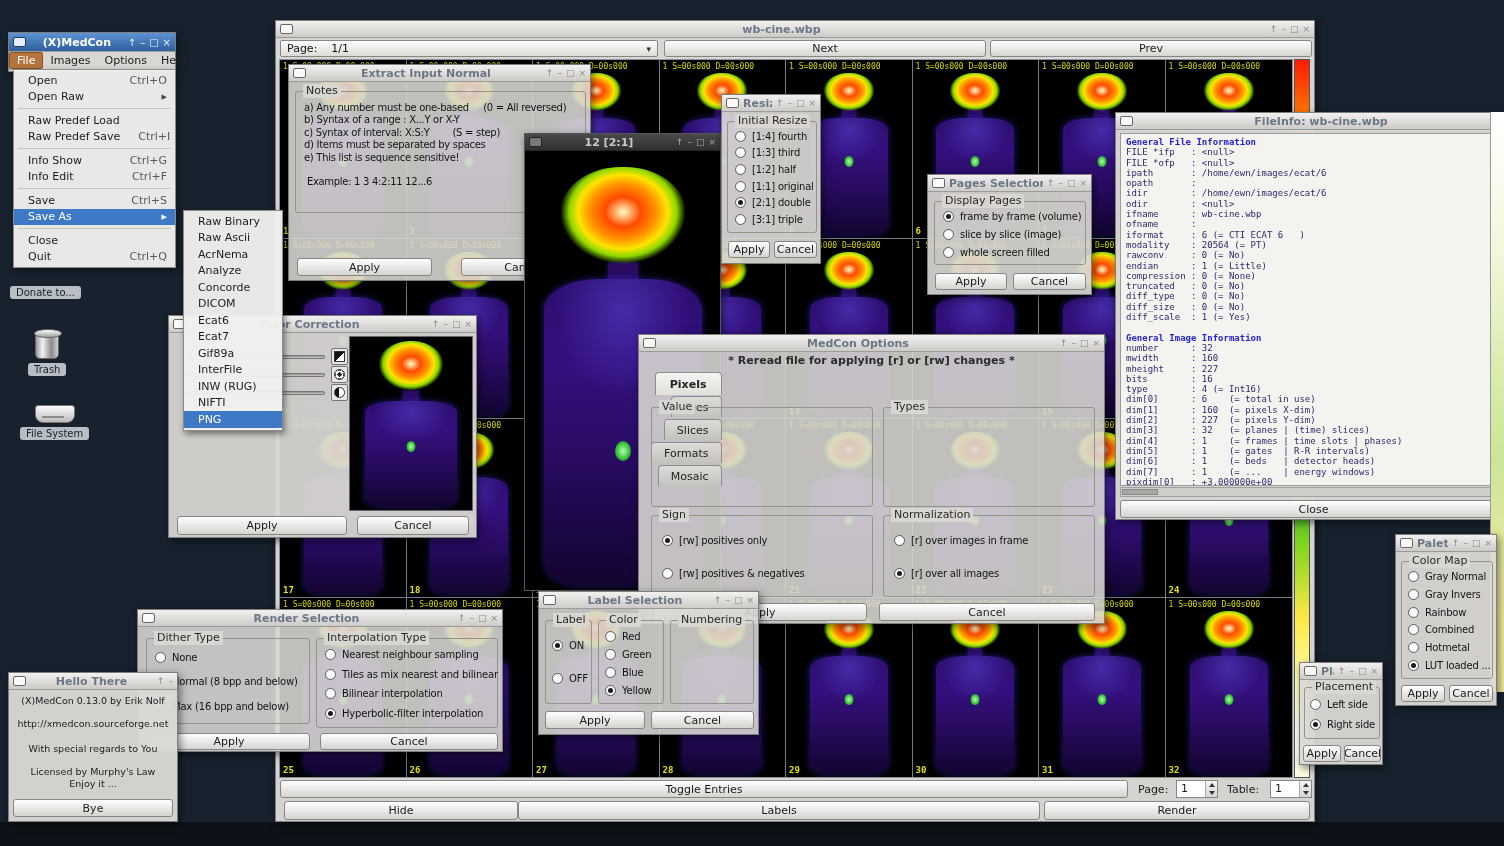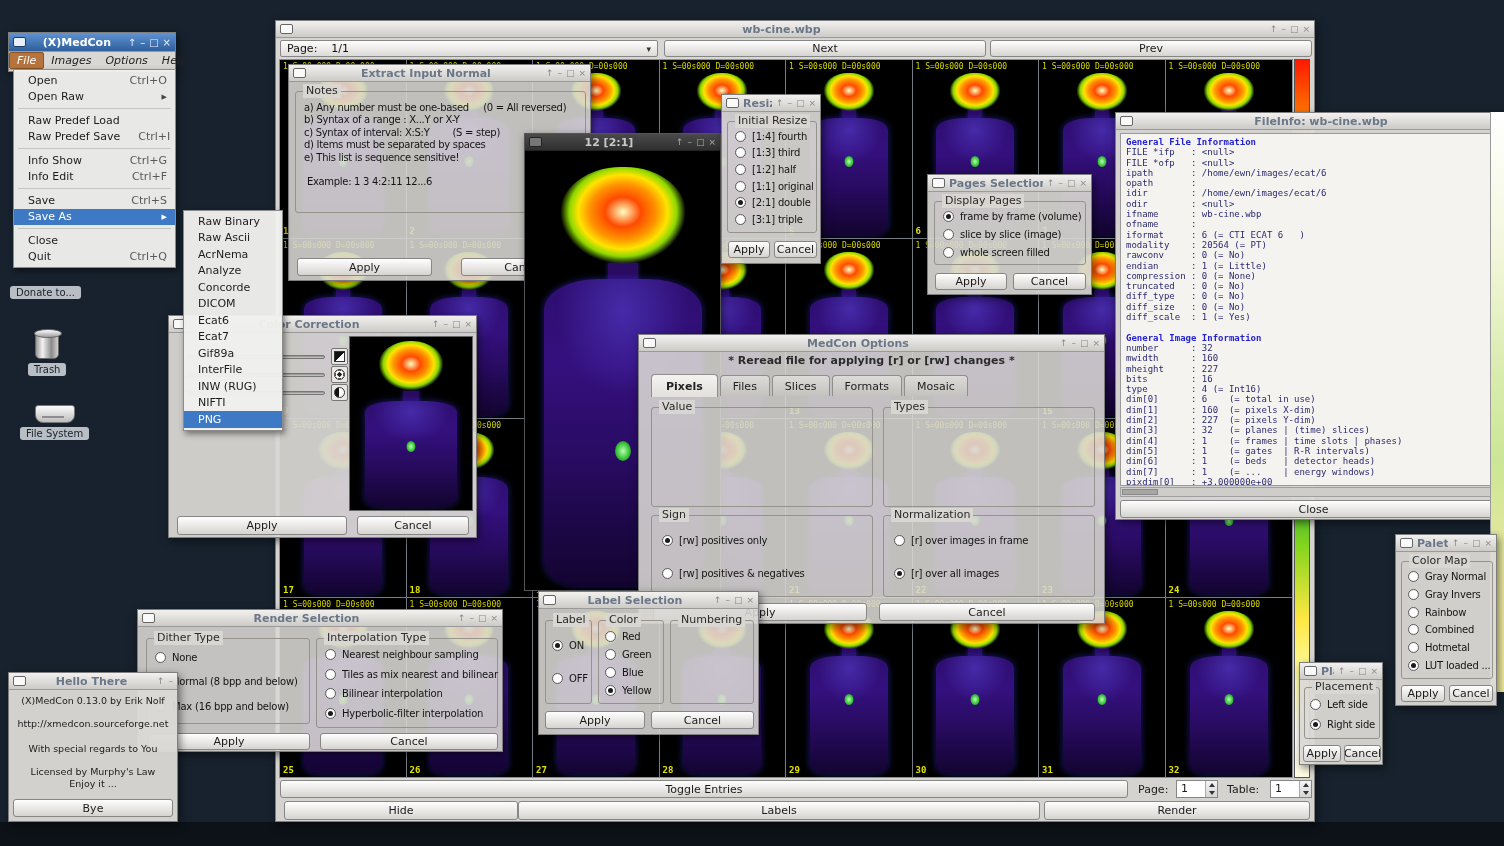--- a/index.html
+++ b/index.html
@@ -46,21 +46,21 @@
                box-shadow:2px 3px 6px rgba(0,0,0,0.45); padding:2px 0; }
   .mi { height:16.5px; display:flex; align-items:center; padding:0 8px 0 14px; font-size:11px; color:#1c1c1c; }
   .mi .mi-label { flex:1; white-space:nowrap; }
   .mi .mi-sc { color:#5a5a5a; margin-left:18px; }
   .mi .mi-arrow { font-size:7px; color:#444; margin-left:8px; }
   .mi.hl { background:#3d79c4; color:#ffffff; }
   .mi.hl .mi-sc,.mi.hl .mi-arrow { color:#ffffff; }
   .msep { height:1px; background:#c6c4c0; margin:3px 4px; }
   .menubar { height:18px; display:flex; align-items:center; background:#d9d7d3; border-bottom:1px solid #aaa;
              font-size:11px; color:#222; }
-  .menubar .mb-item { padding:1px 7px;font-style:italic; }
+  .menubar .mb-item { padding:1px 7px; }
   .menubar .mb-item.pressed { background:#b5743e; color:#fff; border:1px solid #8a5425; border-radius:2px; }
 
   
   .dicon { position:absolute; display:flex; flex-direction:column; align-items:center; gap:4px; z-index:5; }
   .dlabel { background:rgba(200,204,209,0.92); border-radius:3px; padding:1px 6px; font-size:10px; color:#15202b; }
   .trash-can { width:24px; height:27px; background:linear-gradient(90deg,#9a9a9a,#f2f2f2 30%,#8b8b8b 70%,#cfcfcf);
                border-radius:4px 4px 5px 5px; border:1px solid #666; position:relative; }
   .trash-can::before { content:''; position:absolute; left:-2px; top:-4px; width:26px; height:7px;
                background:linear-gradient(#fdfdfd,#9f9f9f); border:1px solid #666; border-radius:50%; }
   .drive { width:40px; height:18px; background:linear-gradient(#fbfbfb,#bdbdbd); border:1px solid #777;
@@ -600,21 +600,21 @@
     <span class="wicon"></span>
     <span class="tb-title">MedCon Options</span>
     <span class="tb-btns">
           <i>↑</i>
           <i>–</i>
           <i>□</i>
           <i>×</i>
         </span>
   </div>
   <div style="position:absolute;left:0;top:19px;width:100%;text-align:center;font-size:11px;font-weight:bold;color:#2b2b2b;">* Reread file for applying [r] or [rw] changes *</div>
-  <div class="tabs" style="left:12px;top:36px;height:25px;">
+  <div class="tabs" style="left:12px;top:36px;height:25px;flex-direction:column;">
         <div class="tab active">Pixels</div>
         <div class="tab">Files</div>
         <div class="tab">Slices</div>
         <div class="tab">Formats</div>
         <div class="tab">Mosaic</div>
       </div>
   <div class="gb" style="left:12px;top:72px;width:222px;height:100px;">
     <span class="gbt">Value</span>
   </div>
   <div class="gb" style="left:244px;top:72px;width:212px;height:100px;">

